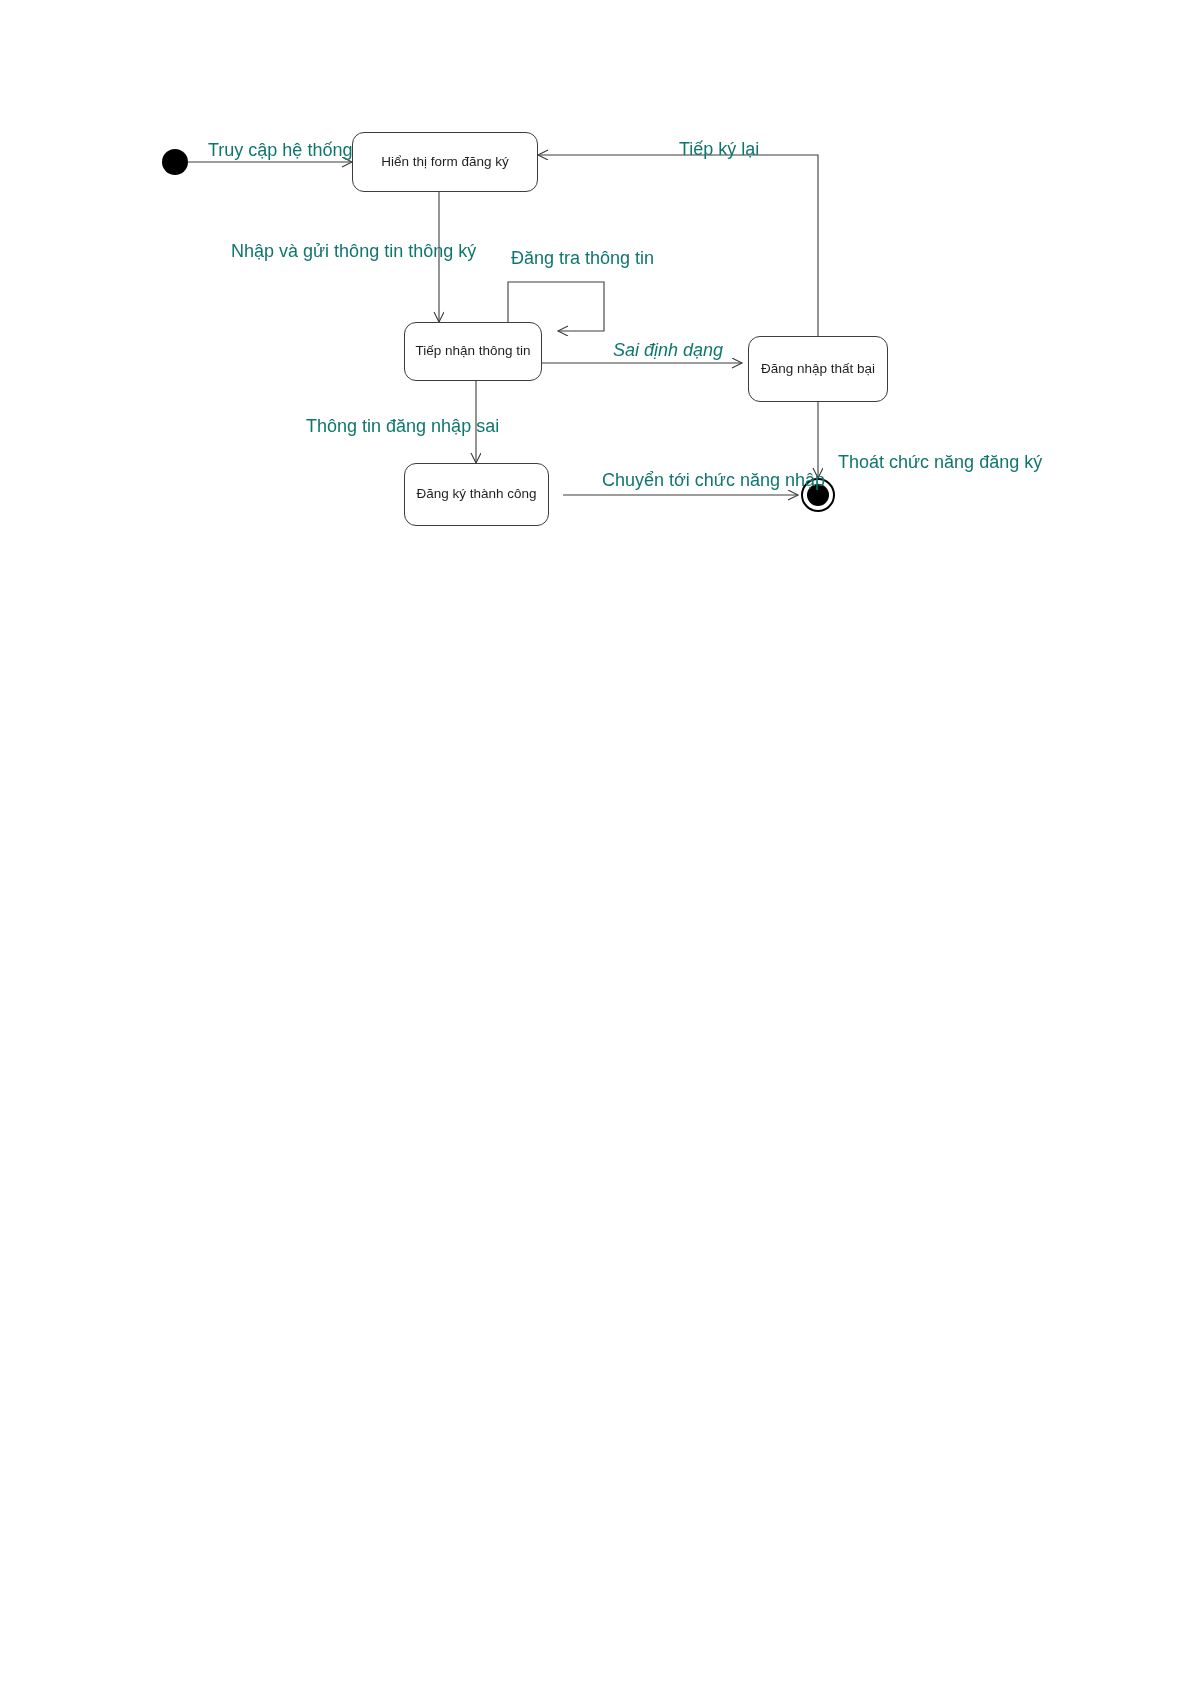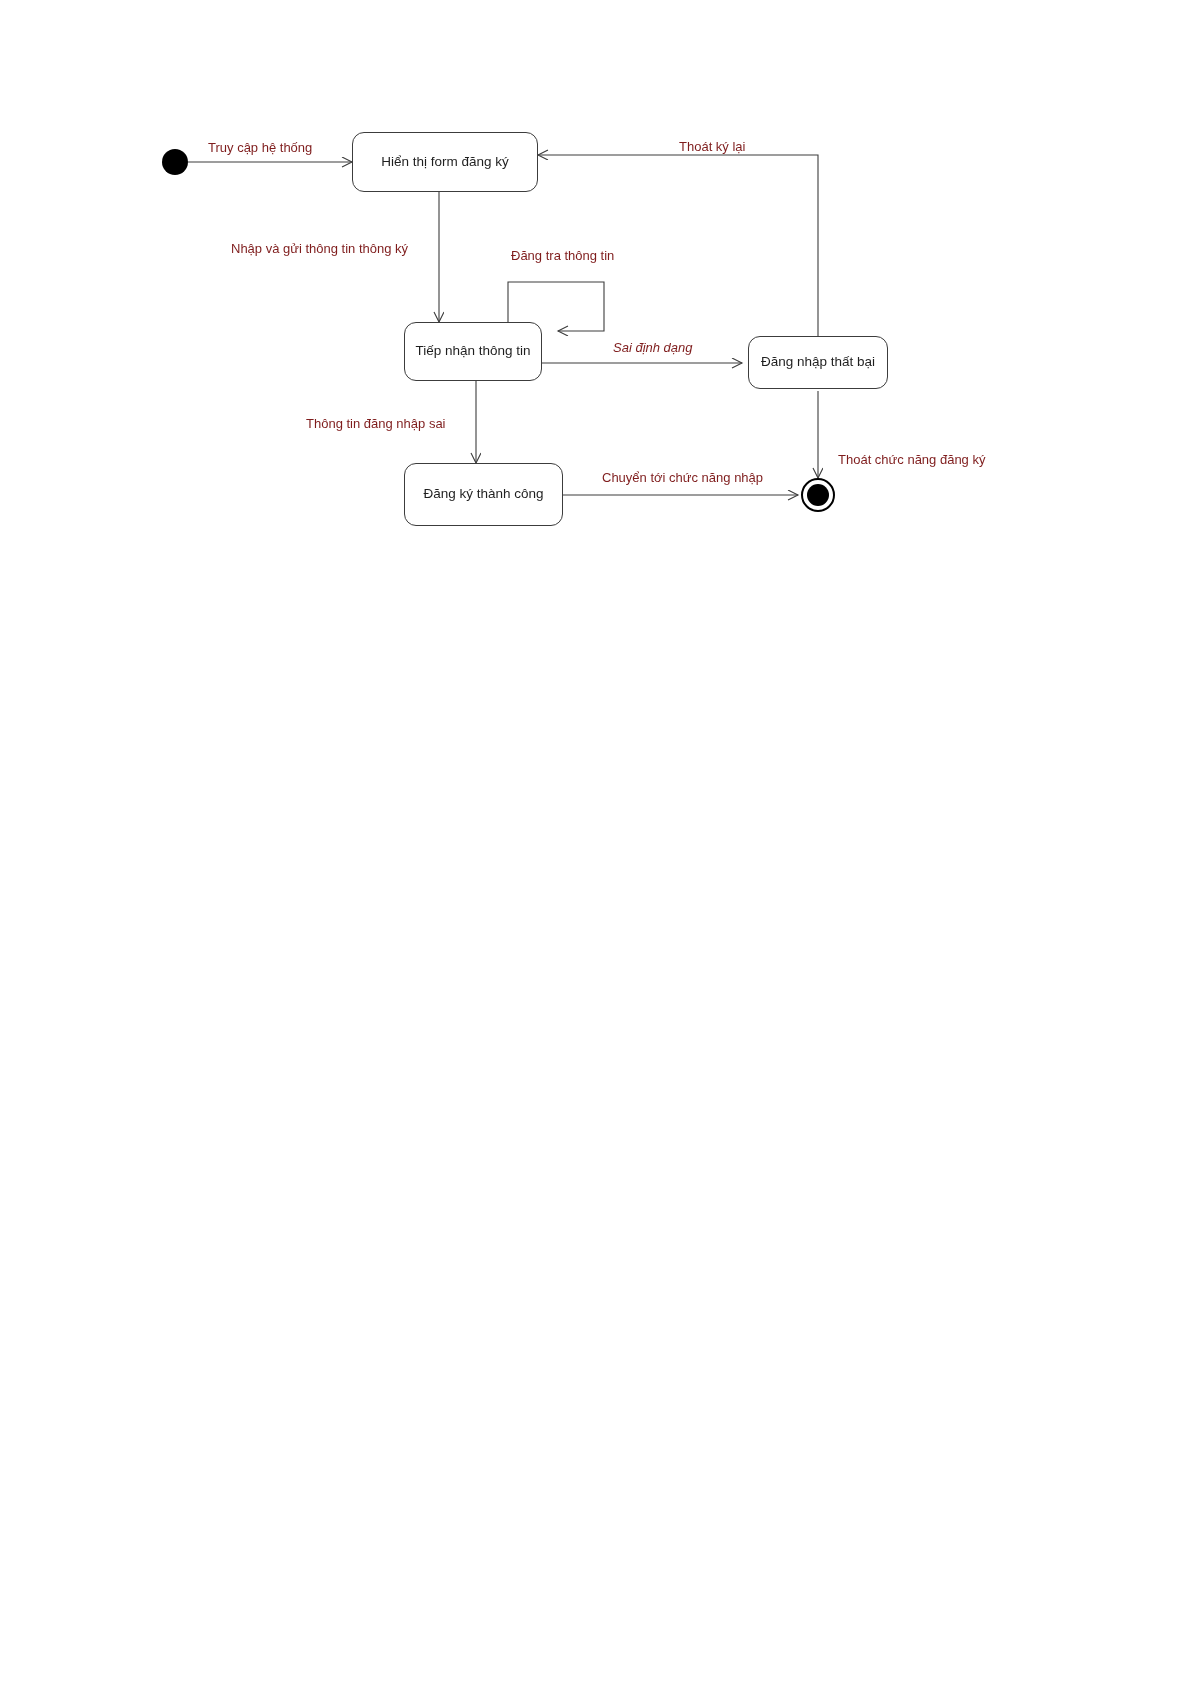--- a/index.html
+++ b/index.html
@@ -36,23 +36,23 @@
     align-items: center;
     justify-content: center;
     text-align: center;
     font-size: 13.5px;
     line-height: 1.25;
     color: #1f1f1f;
     padding: 2px 6px;
   }
   .edge-label {
     position: absolute;
-    font-size: 13px;
+    font-size: 18px;
     line-height: 1.2;
-    color: #7f1d1d;
+    color: #0f766e;
     white-space: nowrap;
     background: transparent;
   }
   .node-circle {
     position: absolute;
     border-radius: 50%;
   }
   .start-node {
     background: #000000;
   }
@@ -101,31 +101,31 @@
   </div>
 
   <div class="state-box" style="left:352px; top:132px; width:186px; height:60px;">
     <span>Hiển thị form đăng ký</span>
   </div>
 
   <div class="state-box" style="left:404px; top:322px; width:138px; height:59px;">
     <span>Tiếp nhận thông tin</span>
   </div>
 
-  <div class="state-box" style="left:748px; top:336px; width:140px; height:53px;">
+  <div class="state-box" style="left:748px; top:336px; width:140px; height:66px;">
     <span>Đăng nhập thất bại</span>
   </div>
 
-  <div class="state-box" style="left:404px; top:463px; width:159px; height:63px;">
+  <div class="state-box" style="left:404px; top:463px; width:145px; height:63px;">
     <span>Đăng ký thành công</span>
   </div>
 
   <div class="edge-label" style="left:208px; top:140px;">Truy cập hệ thống</div>
 
-  <div class="edge-label" style="left:679px; top:139px;">Thoát ký lại</div>
+  <div class="edge-label" style="left:679px; top:139px;">Tiếp ký lại</div>
 
   <div class="edge-label" style="left:231px; top:241px;">Nhập và gửi thông tin thông ký</div>
 
   <div class="edge-label" style="left:511px; top:248px;">Đăng tra thông tin</div>
 
   <div class="edge-label" style="left:613px; top:340px;font-style:italic;">Sai định dạng</div>
 
   <div class="edge-label" style="left:306px; top:416px;">Thông tin đăng nhập sai</div>
 
   <div class="edge-label" style="left:838px; top:428px;margin-top:24px;">Thoát chức năng đăng ký</div>

